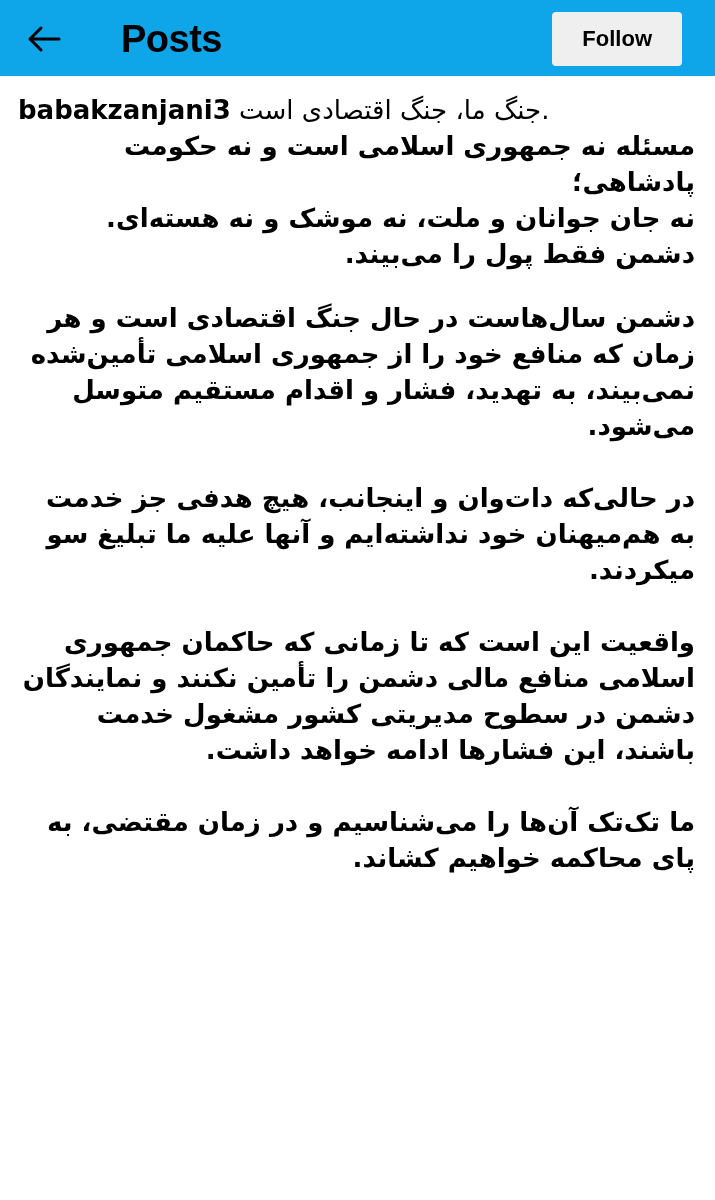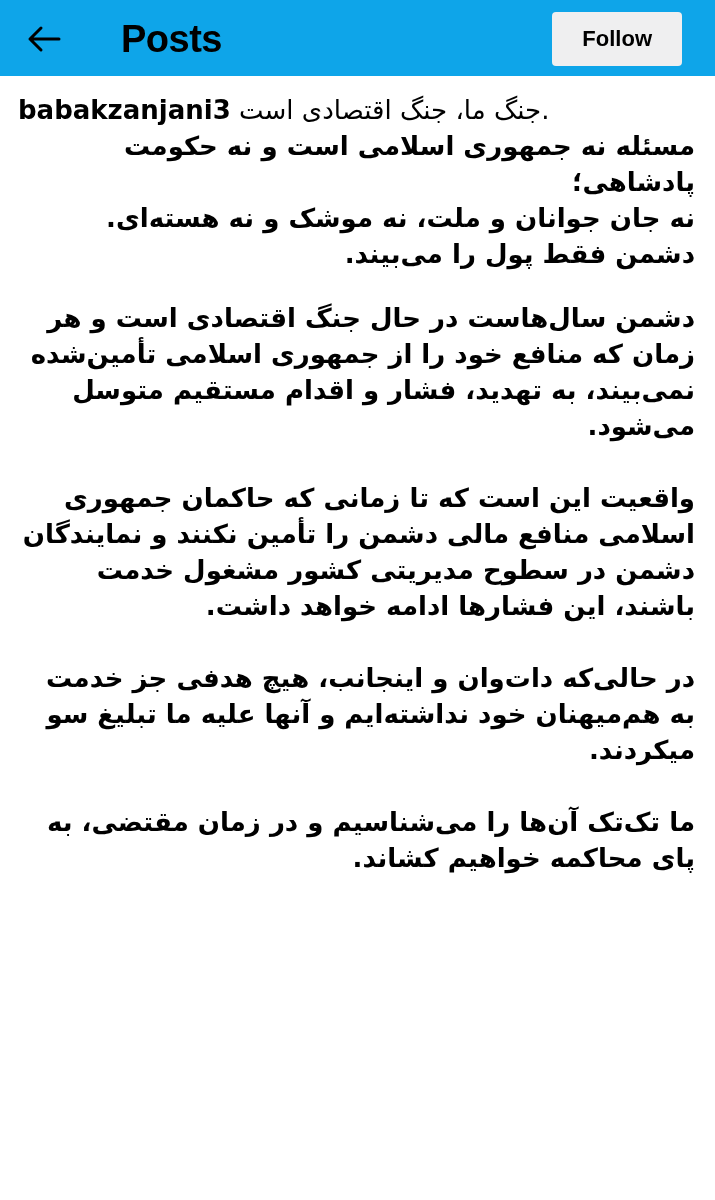--- a/index.html
+++ b/index.html
@@ -89,17 +89,17 @@
 <main class="caption">
 
   <div class="caption-block">
     <div class="caption-line-first"><span class="username">babakzanjani3</span> <span>جنگ ما، جنگ اقتصادی است.</span></div>
     <div class="rtl-line">مسئله نه جمهوری اسلامی است و نه حکومت پادشاهی؛</div>
     <div class="rtl-line">نه جان جوانان و ملت، نه موشک و نه هسته‌ای.</div>
     <div class="rtl-line">دشمن فقط پول را می‌بیند.</div>
   </div>
 
   <p class="caption-paragraph">دشمن سال‌هاست در حال جنگ اقتصادی است و هر زمان که منافع خود را از جمهوری اسلامی تأمین‌شده نمی‌بیند، به تهدید، فشار و اقدام مستقیم متوسل می‌شود.</p>
+  <p class="caption-paragraph">در حالی‌که دات‌وان و اینجانب، هیچ هدفی جز خدمت به هم‌میهنان خود نداشته‌ایم و آنها علیه ما تبلیغ سو میکردند.</p>
   <p class="caption-paragraph">واقعیت این است که تا زمانی که حاکمان جمهوری اسلامی منافع مالی دشمن را تأمین نکنند و نمایندگان دشمن در سطوح مدیریتی کشور مشغول خدمت باشند، این فشارها ادامه خواهد داشت.</p>
-  <p class="caption-paragraph">در حالی‌که دات‌وان و اینجانب، هیچ هدفی جز خدمت به هم‌میهنان خود نداشته‌ایم و آنها علیه ما تبلیغ سو میکردند.</p>
   <p class="caption-paragraph">ما تک‌تک آن‌ها را می‌شناسیم و در زمان مقتضی، به پای محاکمه خواهیم کشاند.</p>
 
 </main>
 
 </body></html>

